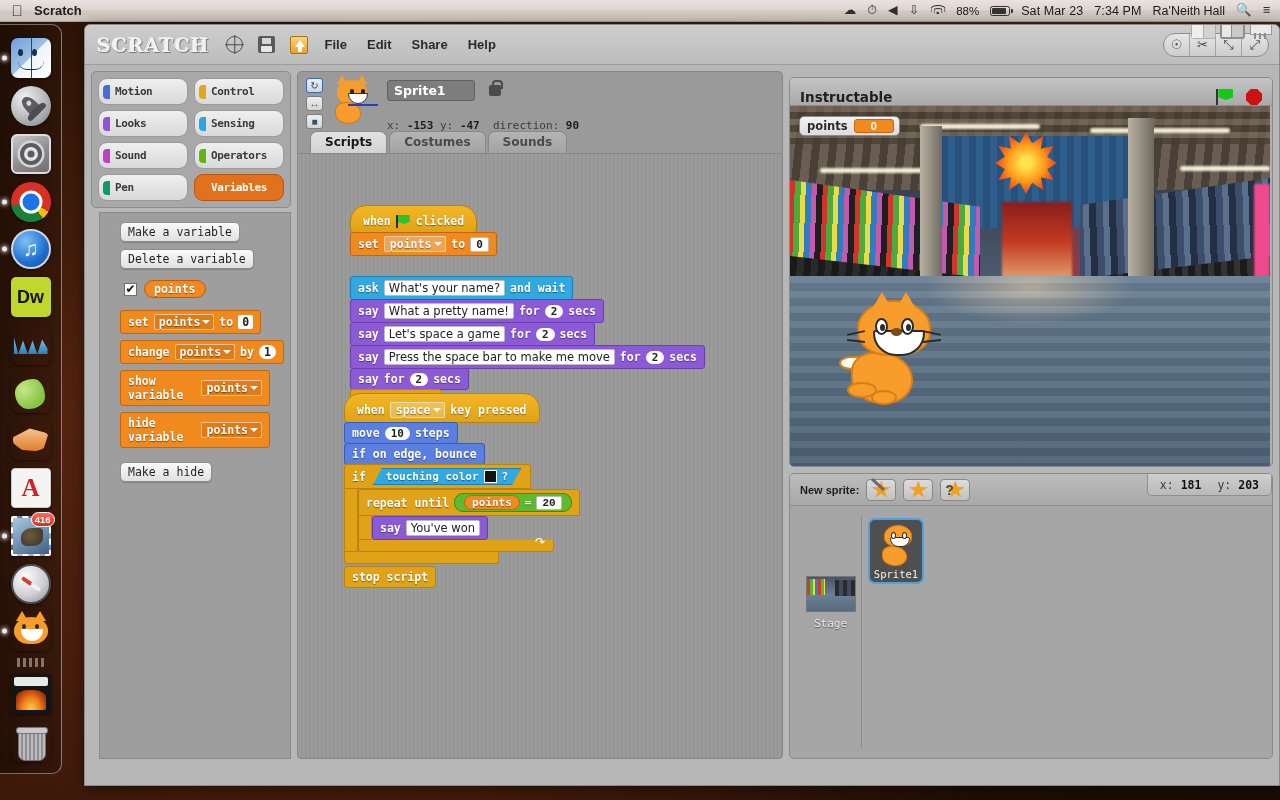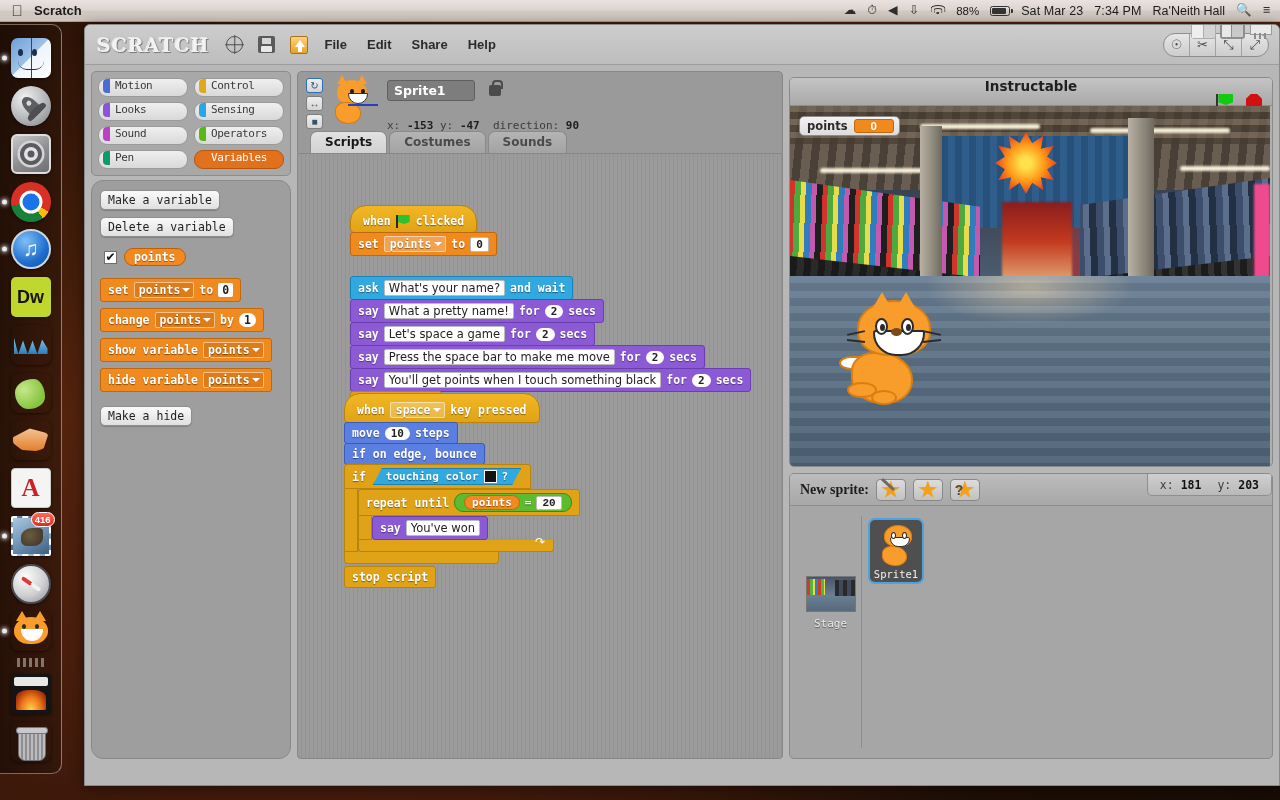--- a/index.html
+++ b/index.html
@@ -194,31 +194,31 @@
   
   #panes{display:flex;height:700px;padding:6px;gap:6px;}
 
   
   #palette-col{width:200px;display:flex;flex-direction:column;gap:4px;}
   #cat-box{
     background:#a8a8a8;border:1px solid #8c8c8c;border-radius:5px;padding:6px;
     display:grid;grid-template-columns:1fr 1fr;gap:5px 6px;
   }
   .cat{
-    height:19px;border-radius:9px;display:flex;align-items:flex-start;
+    height:27px;border-radius:9px;display:flex;align-items:center;
     background:linear-gradient(180deg,#efefef,#d9d9d9);border:1px solid #9a9a9a;
-    font-size:11px;font-weight:normal;color:#3a3a3a;padding-left:4px;
+    font-size:11px;font-weight:bold;color:#3a3a3a;padding-left:4px;
     font-family:"DejaVu Sans Mono",monospace; letter-spacing:-.4px;
   }
   .cat .swatch{width:7px;height:14px;border-radius:4px 0 0 4px;margin-right:5px;}
   .cat.active{background:#e2711d;border-color:#b4560f;color:#fff;justify-content:center;padding-left:0;}
 
   #palette-body{
-    flex:1;background:#9e9e9e;border:1px solid #8a8a8a;border-radius:12px;
-    padding:9px 8px;overflow:hidden;
+    flex:1;background:#9e9e9e;border:1px solid #8a8a8a;border-radius:0;
+    padding:9px 20px;overflow:hidden;margin-left:8px;
   }
   .pal-btn{
     display:inline-block;background:linear-gradient(180deg,#fafafa,#e0e0e0);
     border:1px solid #8e8e8e;border-radius:5px;padding:2px 7px;
     font-family:"DejaVu Sans Mono",monospace;font-size:11.5px;color:#1f1f1f;margin-bottom:7px;
     box-shadow:0 1px 1px rgba(0,0,0,.18);
   }
   .var-row{display:flex;align-items:center;gap:7px;margin:4px 0 12px 4px;}
   .chk{width:13px;height:13px;background:#fff;border:1px solid #6f6f6f;position:relative;}
   .chk::after{content:"✔";position:absolute;left:0.5px;top:-2px;font-size:12px;color:#111;}
@@ -328,22 +328,22 @@
     text-shadow:0 1px 1px rgba(0,0,0,.4);}
   .c-wrap{position:relative;}
   .c-left{background:#e0a317;border:1px solid #b9830c;border-top:none;width:14px;}
   .c-bottom{background:#e0a317;border:1px solid #b9830c;border-top:none;height:12px;border-radius:0 0 4px 4px;}
   .loop-arrow{position:absolute;right:8px;bottom:2px;color:#fff;font-size:12px;}
 
   
   #right-col{width:484px;display:flex;flex-direction:column;gap:6px;}
   #stage-panel{border:1px solid #8a8a8a;border-radius:5px;overflow:hidden;background:#b0b0b0;}
   #stage-bar{
-    height:28px;background:linear-gradient(180deg,#c4c4c4,#a9a9a9);display:flex;align-items:center;
-    padding:0 10px;border-bottom:1px solid #8e8e8e;flex-direction:column;
+    height:28px;background:linear-gradient(180deg,#c4c4c4,#a9a9a9);display:flex;align-items:flex-end;
+    padding:0 10px;border-bottom:1px solid #8e8e8e;
   }
   #stage-name{font-size:13.5px;font-weight:bold;color:#1f1f1f;font-family:"DejaVu Sans",sans-serif;}
   .stage-ctrls{margin-left:auto;display:flex;align-items:center;gap:12px;}
   .greenflag{width:18px;height:16px;position:relative;}
   .greenflag::before{content:"";position:absolute;left:0;top:0;width:2.4px;height:16px;background:#333;}
   .greenflag::after{content:"";position:absolute;left:2.4px;top:0;width:15px;height:11px;background:#13c913;
     clip-path:polygon(0 0,100% 0,100% 76%,50% 100%,0 76%);}
   .stopsign{width:16px;height:16px;background:#cf1111;border-radius:3px;
     clip-path:polygon(30% 0,70% 0,100% 30%,100% 70%,70% 100%,30% 100%,0 70%,0 30%);}
   #stage{
@@ -413,21 +413,21 @@
   #xy-readout{
     position:absolute;right:0;top:0;height:22px;
     background:linear-gradient(180deg,#cfcfcf,#b9b9b9);border:1px solid #8f8f8f;border-top:none;
     border-radius:0 0 5px 5px;font-family:"DejaVu Sans Mono",monospace;font-size:11.5px;color:#3a3a3a;
     display:flex;align-items:center;gap:16px;padding:0 12px;z-index:3;
   }
   #xy-readout b{color:#111;}
   #sprite-panel{flex:1;border:1px solid #8a8a8a;border-radius:5px;background:#a6a6a6;overflow:hidden;position:relative;}
   #newsprite-bar{height:32px;display:flex;align-items:center;gap:7px;padding:0 10px;
     background:linear-gradient(180deg,#bcbcbc,#a8a8a8);border-bottom:1px solid #8d8d8d;}
-  #newsprite-label{font-size:14px;font-weight:bold;color:#1d1d1d;font-family:Liberation Serif, serif;}
+  #newsprite-label{font-size:11px;font-weight:bold;color:#1d1d1d;font-family:Liberation Sans, sans-serif;}
   .ns-btn{width:30px;height:22px;border:1px solid #888;border-radius:4px;
     background:linear-gradient(180deg,#dcdcdc,#c2c2c2);display:flex;align-items:center;justify-content:center;position:relative;}
   .star{width:19px;height:18px;background:#f3a01c;
     clip-path:polygon(50% 0,62% 36%,100% 37%,69% 59%,80% 96%,50% 73%,20% 96%,31% 59%,0 37%,38% 36%);}
   .ns-btn .pen{position:absolute;left:3px;top:3px;width:16px;height:3px;background:#6b6b6b;transform:rotate(42deg);}
   .ns-btn .q{position:absolute;left:4px;top:2px;font-size:14px;font-weight:bold;color:#4a4a4a;}
   #sprite-list{display:flex;padding:10px;gap:6px;height:calc(100% - 32px);}
   #stage-col{width:62px;border-right:1px solid #8d8d8d;display:flex;flex-direction:column;
     align-items:center;justify-content:flex-start;padding-top:60px;}
   .stage-thumb{width:50px;height:36px;border:1px solid #777;
@@ -713,21 +713,20 @@
           </div>
           <div class="sb looks">
             <span>say</span>
             <span class="txtin">Press the space bar to make me move</span>
             <span>for</span>
             <span class="numround">2</span>
             <span>secs</span>
           </div>
           <div class="sb looks">
             <span>say</span>
-            <span class="txtin">You'll get points when I touch something black</span>
             <span>for</span>
             <span class="numround">2</span>
             <span>secs</span>
           </div>
           <div class="sb ctrl">
             <span>stop script</span>
           </div>
         </div>
 
         <div class="stack" style="left:46px; top:240px;">

